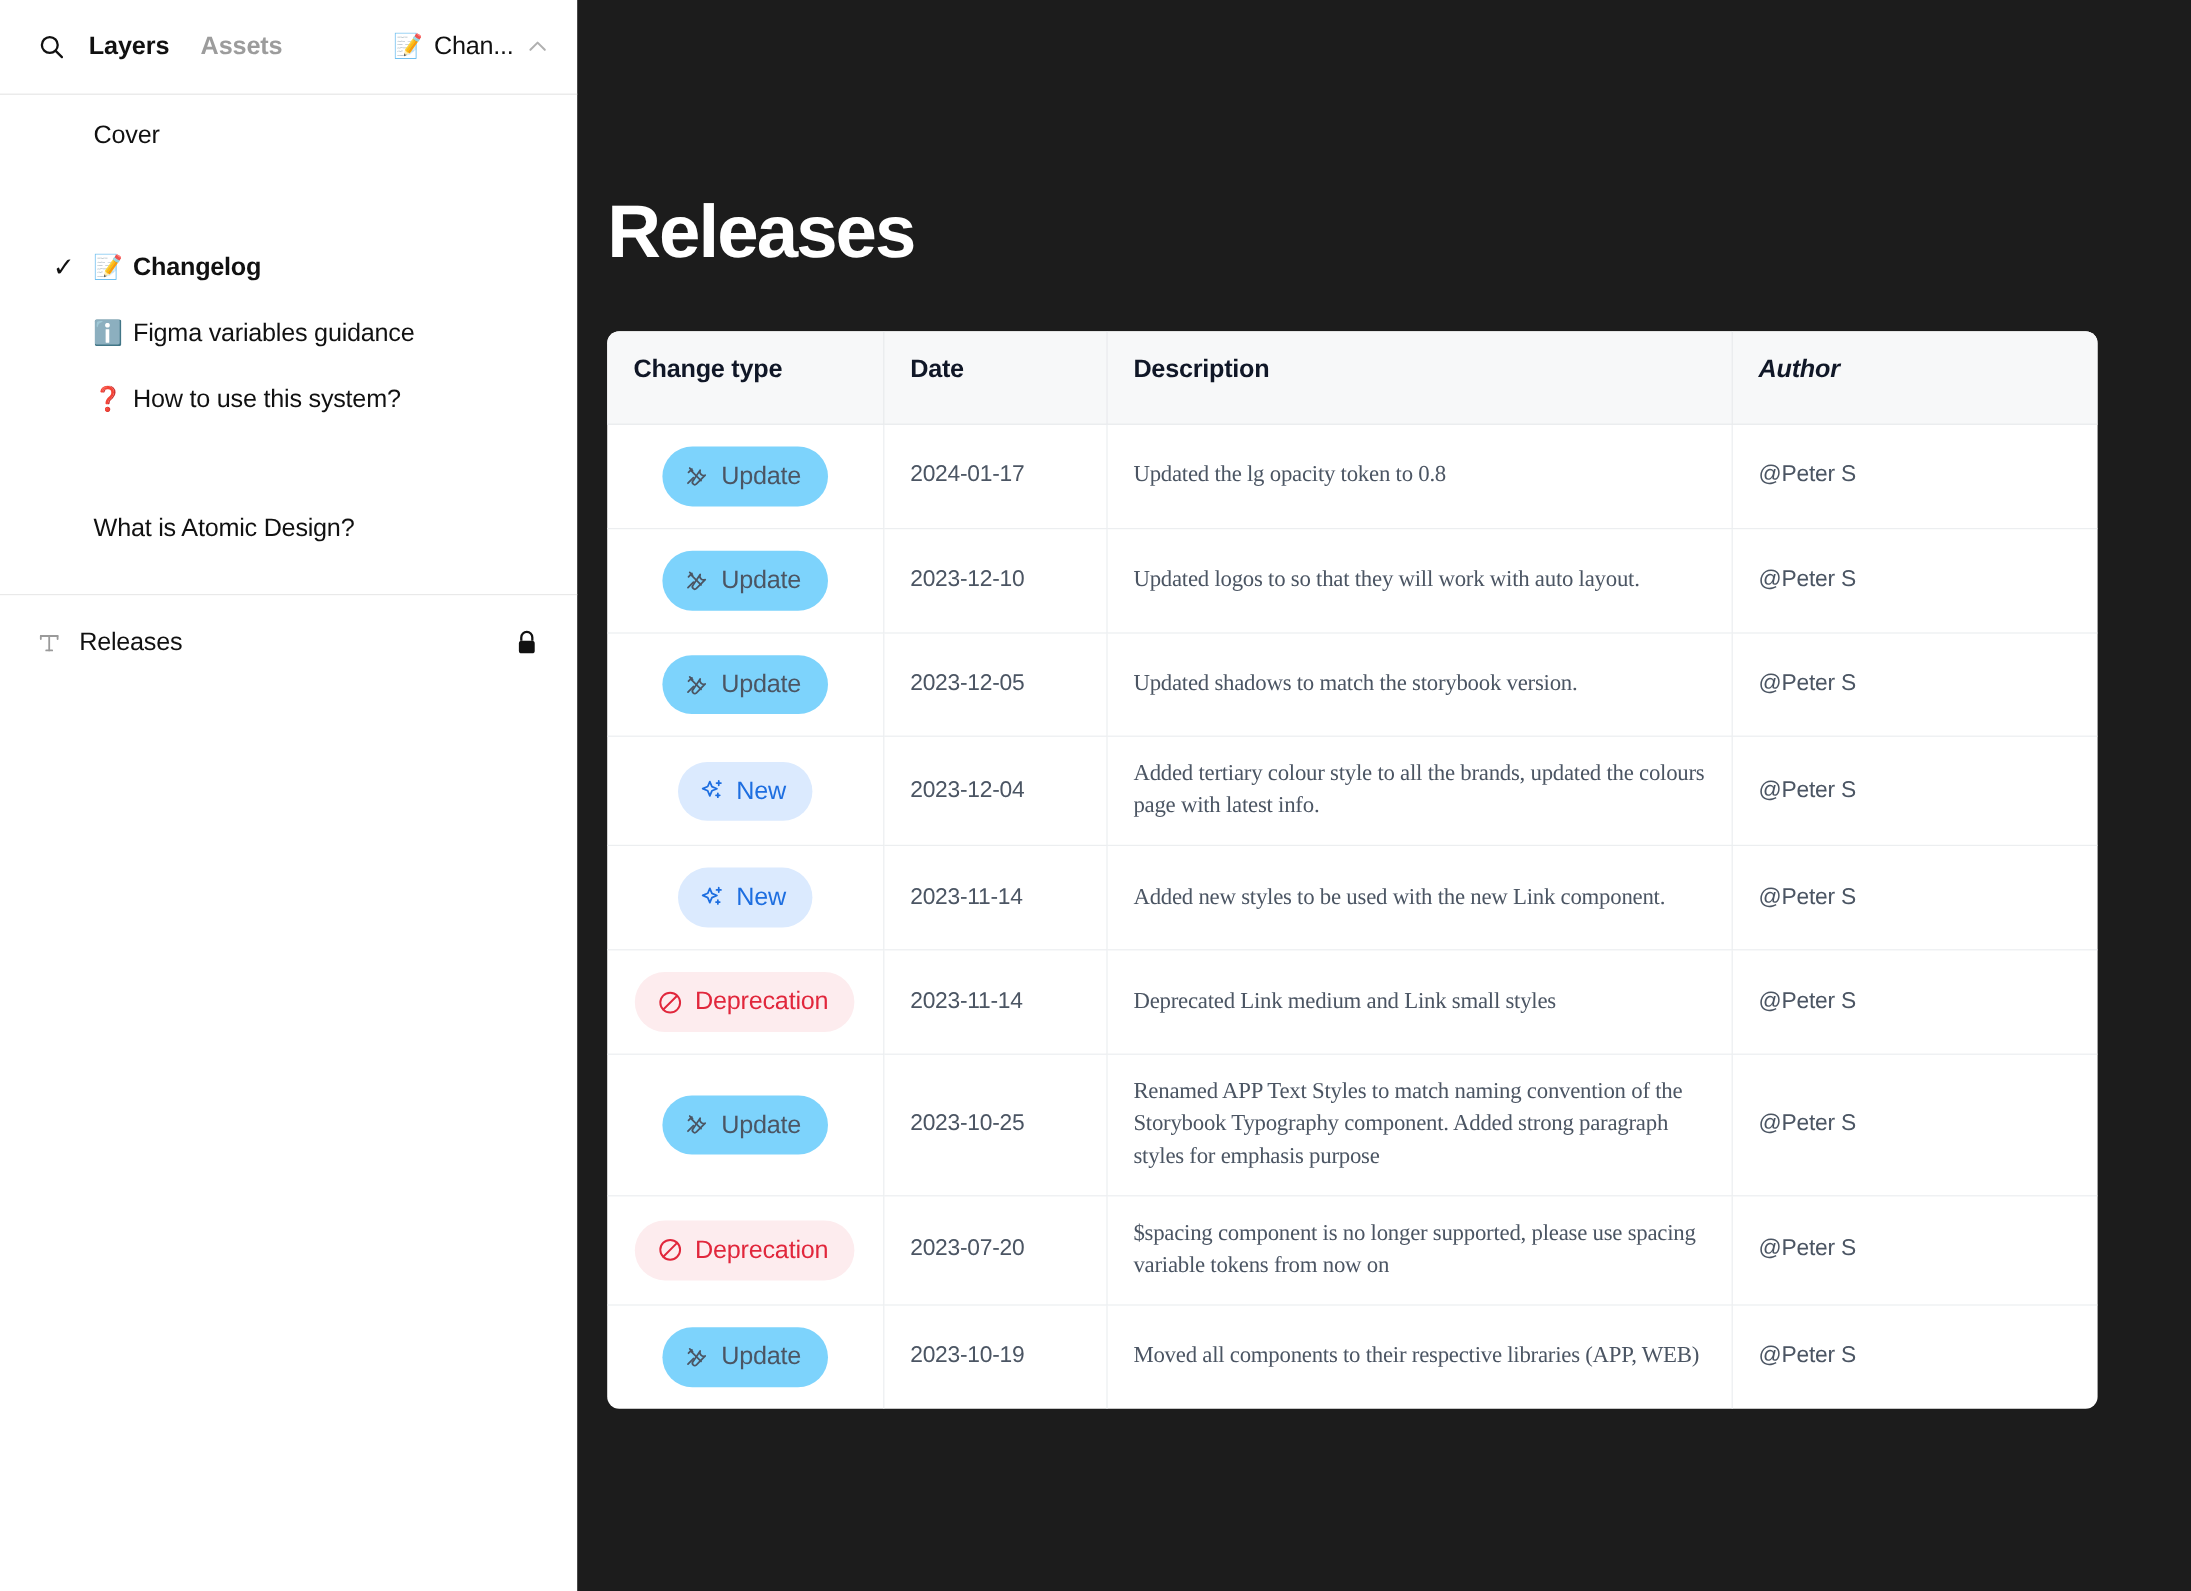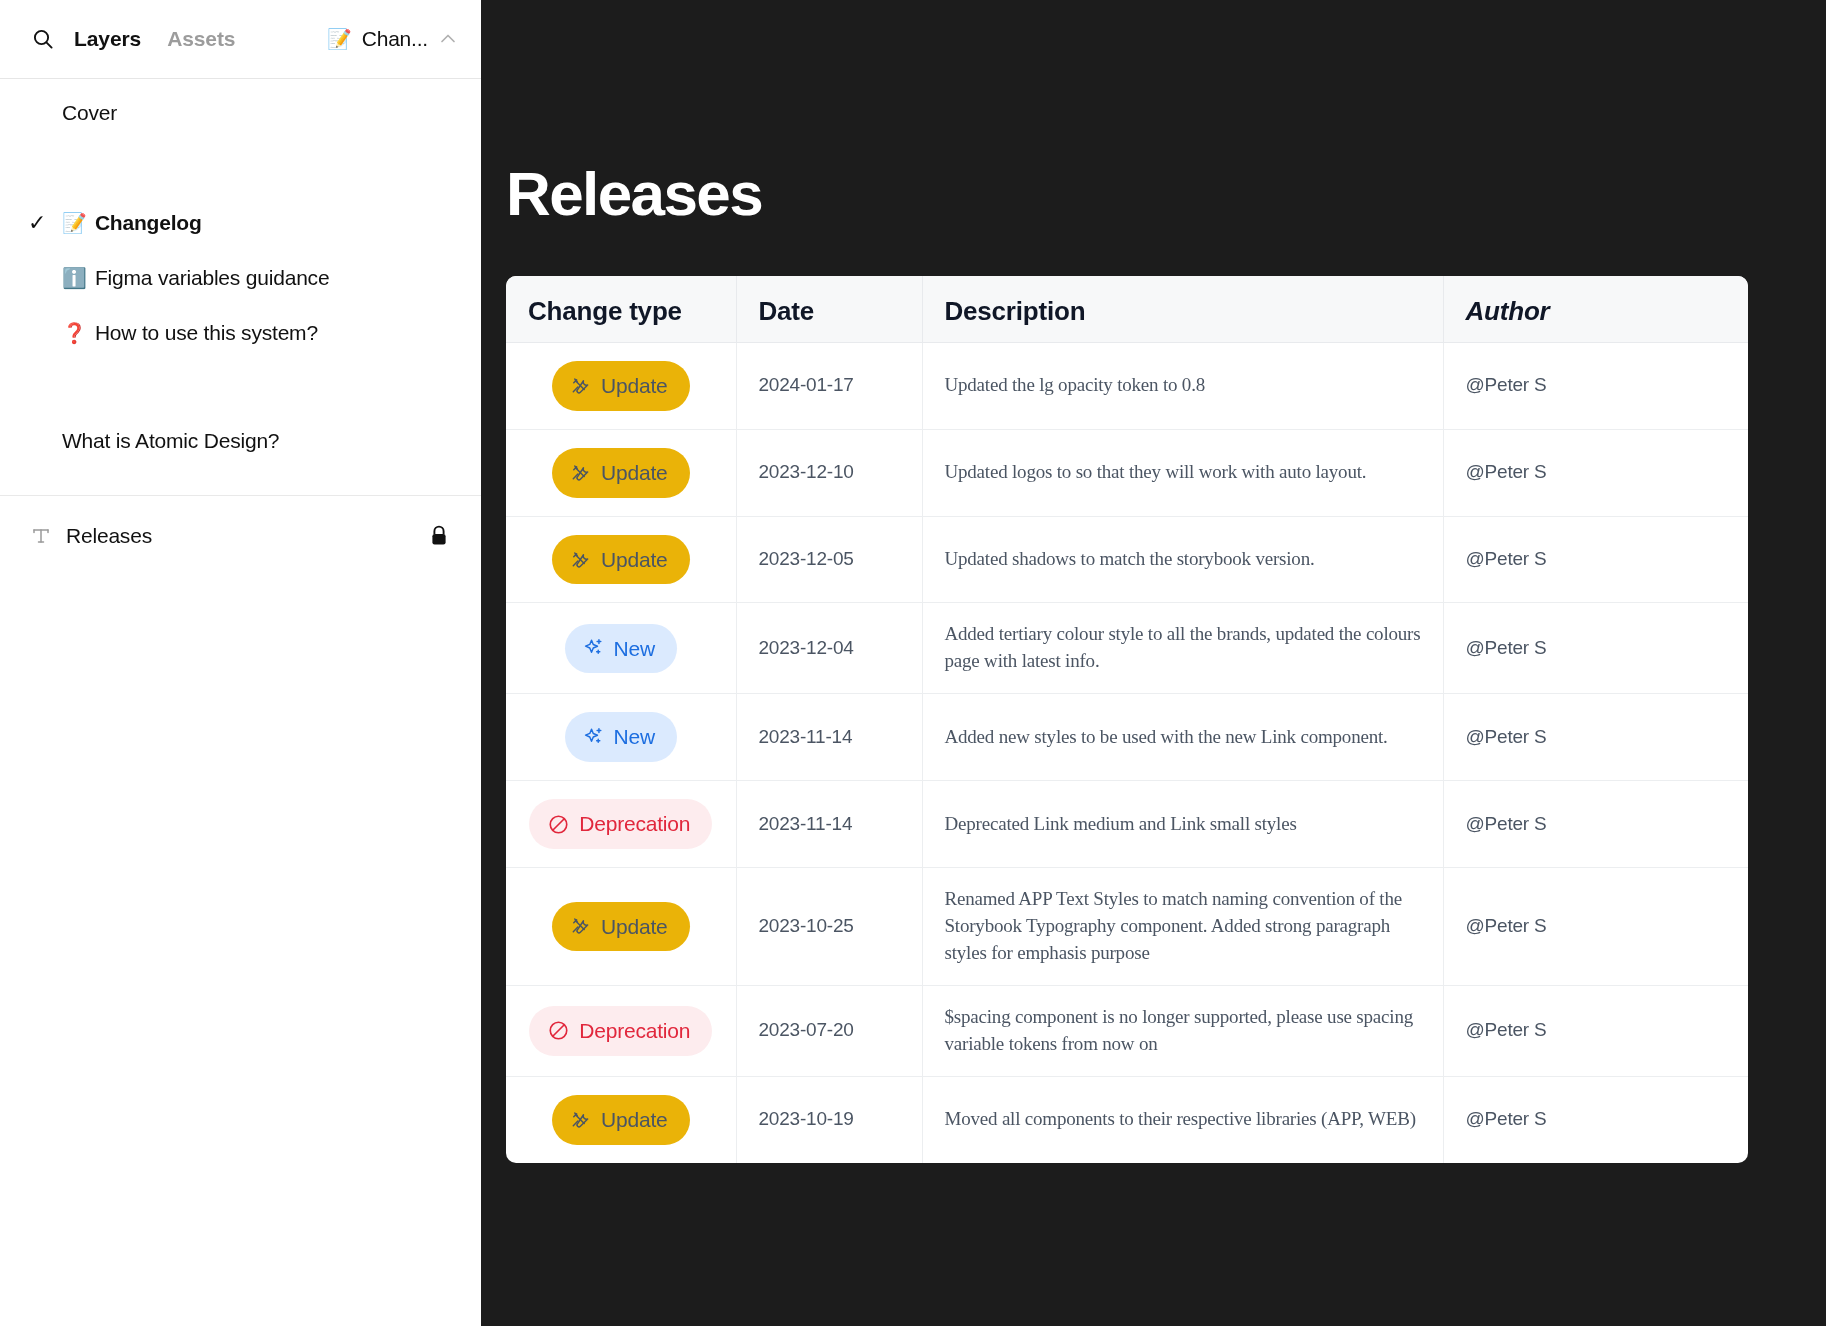--- a/index.html
+++ b/index.html
@@ -90,21 +90,21 @@
   .plus-btn {
     margin-left: auto;
     width: 34px; height: 34px;
     display: flex; align-items: center; justify-content: center;
     cursor: pointer;
   }
   .page-row {
     display: flex;
     align-items: center;
     height: 55px;
-    padding-left: 28px;
+    padding-left: 44px;
     cursor: pointer;
     position: relative;
   }
   .page-check {
     width: 34px;
     flex-shrink: 0;
     font-size: 22px;
     color: #111;
     line-height: 1;
     display: flex;
@@ -179,25 +179,25 @@
     overflow: hidden;
   }
   table.changelog {
     width: 100%;
     border-collapse: collapse;
     table-layout: fixed;
   }
   table.changelog th {
     background: #f7f8f9;
     text-align: left;
-    font-size: 26px;
+    font-size: 21px;
     font-weight: 700;
     color: #101727;
     letter-spacing: -0.2px;
-    padding: 20px 0 15px 22px;
+    padding: 20px 0 33px 22px;
     border-bottom: 1px solid #e8eaed;
     border-right: 1px solid #e8eaed;
     vertical-align: middle;
     height: 49px;
   }
   table.changelog th:last-child { border-right: none; font-style: italic; }
   table.changelog td {
     border-bottom: 1px solid #eceef0;
     border-right: 1px solid #eceef0;
     vertical-align: middle;
@@ -223,21 +223,21 @@
   .badge {
     display: inline-flex;
     align-items: center;
     gap: 9px;
     border-radius: 999px;
     padding: 10px 22px 10px 18px;
     font-size: 21px;
     letter-spacing: -0.2px;
     white-space: nowrap;
   }
-  .badge.update { background: #eab308; color: #4b5563; }
+  .badge.update { background: #7dd3fc; color: #4b5563; }
   .badge.new    { background: #dbeafe; color: #1d6ee0; }
   .badge.deprecation { background: #fdecee; color: #e1273c; }
   .badge svg { flex-shrink: 0; display: block; }
 </style>
 </head>
 <body>
 
 <div id="app">
 
   <aside class="sidebar">

